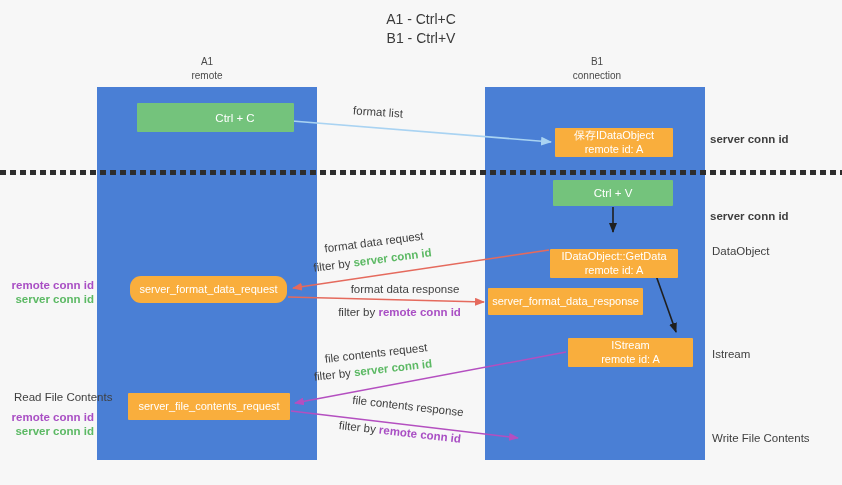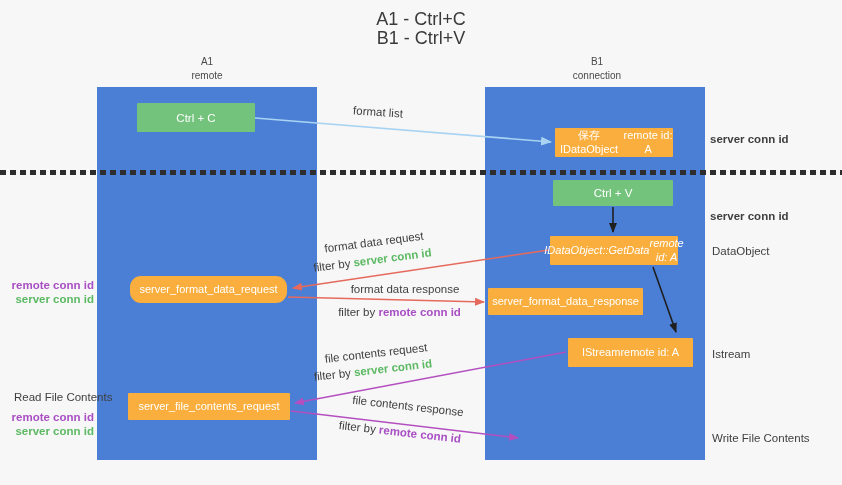--- a/index.html
+++ b/index.html
@@ -6,21 +6,21 @@
   body{
     font-family:"Liberation Sans","DejaVu Sans",sans-serif;
     background:#f7f7f7;
   }
   .canvas{
     position:relative;width:842px;height:485px;
     background:#f7f7f7;overflow:hidden;
   }
   .title{
     position:absolute;left:0;top:10px;width:842px;text-align:center;
-    font-size:18px;line-height:19px;color:#3a3a3a;z-index:5;
+    font-size:14px;line-height:19px;color:#3a3a3a;z-index:5;
   }
   .col-head{
     position:absolute;top:55px;width:160px;text-align:center;
     font-size:10px;line-height:14px;color:#4a4a4a;z-index:5;
   }
   .col{
     position:absolute;top:87px;height:373px;width:220px;
     background:#4a7fd5;z-index:1;
   }
   .dotted{
@@ -28,21 +28,21 @@
     background:repeating-linear-gradient(to right,#2d2d2d 0,#2d2d2d 6px,transparent 6px,transparent 10px);
   }
   .arrows{position:absolute;left:0;top:0;width:842px;height:485px;z-index:2;}
   .gbox{
     position:absolute;background:#74c37c;color:#ffffff;z-index:3;
     display:flex;align-items:center;justify-content:center;
     font-size:11.5px;border-radius:1px;
   }
   .obox{
     position:absolute;background:#f9ae3d;color:#ffffff;z-index:3;
-    display:flex;align-items:center;justify-content:center;
+    display:flex;flex-direction:column;align-items:center;justify-content:center;
     font-size:11px;line-height:13.5px;text-align:center;border-radius:1px;
   }
   .albl{
     position:absolute;z-index:4;font-size:11.5px;color:#3f3f3f;
     white-space:nowrap;text-align:center;
   }
   .green{color:#5cb964;font-weight:bold;}
   .purple{color:#a94fc4;font-weight:bold;}
   .side{position:absolute;z-index:4;font-size:11.5px;white-space:nowrap;color:#3f3f3f;}
   .ralign{text-align:right;}
@@ -89,34 +89,34 @@
     </defs>
     <line x1="255" y1="118" x2="551" y2="142" stroke="#a9d3f2" stroke-width="1.6" marker-end="url(#mBlue)"></line>
     <line x1="613" y1="207" x2="613" y2="232" stroke="#1f1f1f" stroke-width="1.6" marker-end="url(#mBlack)"></line>
     <line x1="549" y1="250" x2="293" y2="288" stroke="#e56a5d" stroke-width="1.5" marker-end="url(#mRed)"></line>
     <line x1="288" y1="297" x2="484" y2="302" stroke="#e56a5d" stroke-width="1.5" marker-end="url(#mRed)"></line>
     <line x1="653" y1="267" x2="676" y2="332" stroke="#1f1f1f" stroke-width="1.6" marker-end="url(#mBlack)"></line>
     <line x1="566" y1="352" x2="295" y2="403" stroke="#b44fc0" stroke-width="1.5" marker-end="url(#mMag)"></line>
     <line x1="291" y1="411" x2="518" y2="438" stroke="#b44fc0" stroke-width="1.5" marker-end="url(#mMag)"></line>
   </svg>
 
-  <div class="gbox" style="left:137px;top:103px;width:118px;height:29px;">
+  <div class="gbox" style="left:137px;top:103px;width:118px;height:29px;padding-left:39px;">
     <span>Ctrl + C</span>
   </div>
 
   <div class="obox" style="left:555px;top:128px;width:118px;height:29px;">
     <span>保存IDataObject</span>
     <span>remote id: A</span>
   </div>
 
   <div class="gbox" style="left:553px;top:180px;width:120px;height:26px;">
     <span>Ctrl + V</span>
   </div>
 
-  <div class="obox" style="left:550px;top:236px;width:128px;height:29px;font-style:italic;">
+  <div class="obox" style="left:550px;top:249px;width:128px;height:29px;">
     <span>IDataObject::GetData</span>
     <span>remote id: A</span>
   </div>
 
   <div class="obox" style="left:130px;top:276px;width:157px;height:27px;border-radius:11px;">
     <span>server_format_data_request</span>
   </div>
 
   <div class="obox" style="left:488px;top:288px;width:155px;height:27px;">
     <span>server_format_data_response</span>

